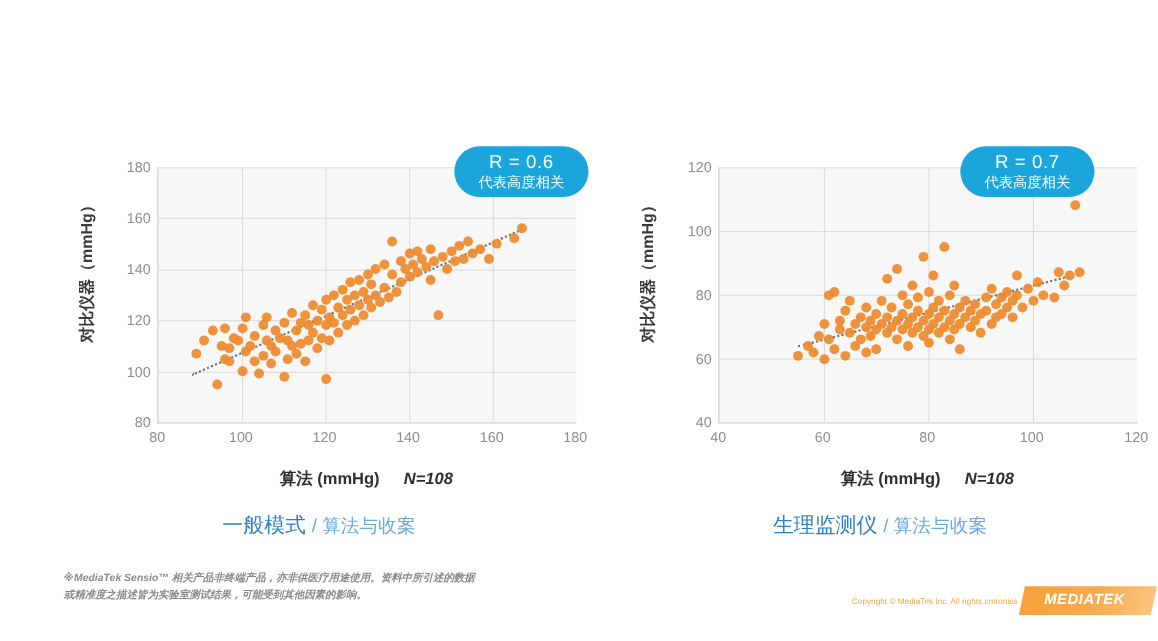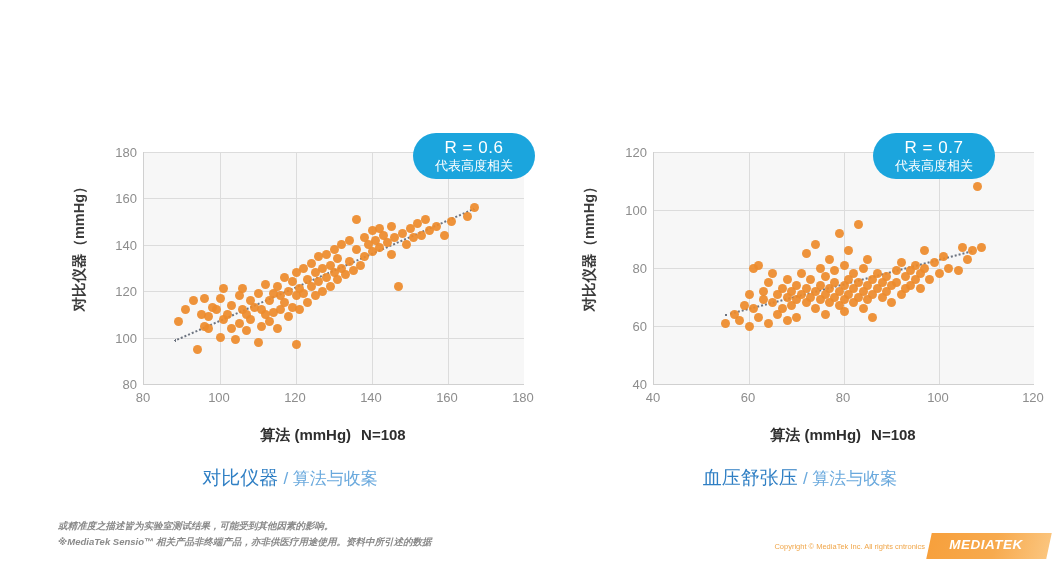--- a/index.html
+++ b/index.html
@@ -117,21 +117,21 @@
   .xaxis-title {
     position: absolute;
     left: 88px; top: 286px;
     width: 380px;
     text-align: center;
     font-size: 15px;
     font-weight: bold;
     color: #2e2e2e;
     white-space: nowrap;
   }
-  .xaxis-title .n { padding-left: 10px; }
+  .xaxis-title .n { padding-left: 22px; font-style: italic; }
 
   .caption {
     position: absolute;
     left: 0; top: 325px;
     width: 470px;
     text-align: center;
     font-size: 19px;
     color: #3f8fd0;
     white-space: nowrap;
   }
@@ -354,21 +354,21 @@
         <div class="xtick" style="left: 76px;">100</div>
         <div class="xtick" style="left: 152px;">120</div>
         <div class="xtick" style="left: 228px;">140</div>
         <div class="xtick" style="left: 304px;">160</div>
         <div class="xtick" style="left: 380px;">180</div>
       </div>
     <div class="xaxis-title">
       <span>算法 (mmHg)</span><span class="n">N=108</span>
     </div>
     <div class="caption">
-      <span class="main">对比仪器</span>
+      <span class="main">一般模式</span>
       <span class="sub">/ 算法与收案</span>
     </div>
   </div>
 
   <div class="panel" id="panel-right">
     <div class="ylabel">对比仪器（mmHg）</div>
     <div class="ytick-col" id="yticks-right">
         <div class="ytick" style="top: 244px;">40</div>
         <div class="ytick" style="top: 186px;">60</div>
         <div class="ytick" style="top: 128px;">80</div>
@@ -497,35 +497,35 @@
         <div class="xtick" style="left: 0px;">40</div>
         <div class="xtick" style="left: 95px;">60</div>
         <div class="xtick" style="left: 190px;">80</div>
         <div class="xtick" style="left: 285px;">100</div>
         <div class="xtick" style="left: 380px;">120</div>
       </div>
     <div class="xaxis-title">
       <span>算法 (mmHg)</span><span class="n">N=108</span>
     </div>
     <div class="caption">
-      <span class="main">血压舒张压</span>
+      <span class="main">生理监测仪</span>
       <span class="sub">/ 算法与收案</span>
     </div>
   </div>
 
   <div class="badge" id="badge-left">
     <span class="r">R = 0.6</span>
     <span class="desc">代表高度相关</span>
   </div>
   <div class="badge" id="badge-right">
     <span class="r">R = 0.7</span>
     <span class="desc">代表高度相关</span>
   </div>
 
   <div id="disclaimer">
+    <div>※MediaTek Sensio™ 相关产品非终端产品，亦非供医疗用途使用。资料中所引述的数据</div>
     <div>或精准度之描述皆为实验室测试结果，可能受到其他因素的影响。</div>
-    <div>※MediaTek Sensio™ 相关产品非终端产品，亦非供医疗用途使用。资料中所引述的数据</div>
   </div>
   <div id="copyright">Copyright © MediaTek Inc. All rights cntronics</div>
   <div id="logo"></div>
   <div id="logo-text">MEDIATEK</div>
 
 </div>
 
 </body></html>

